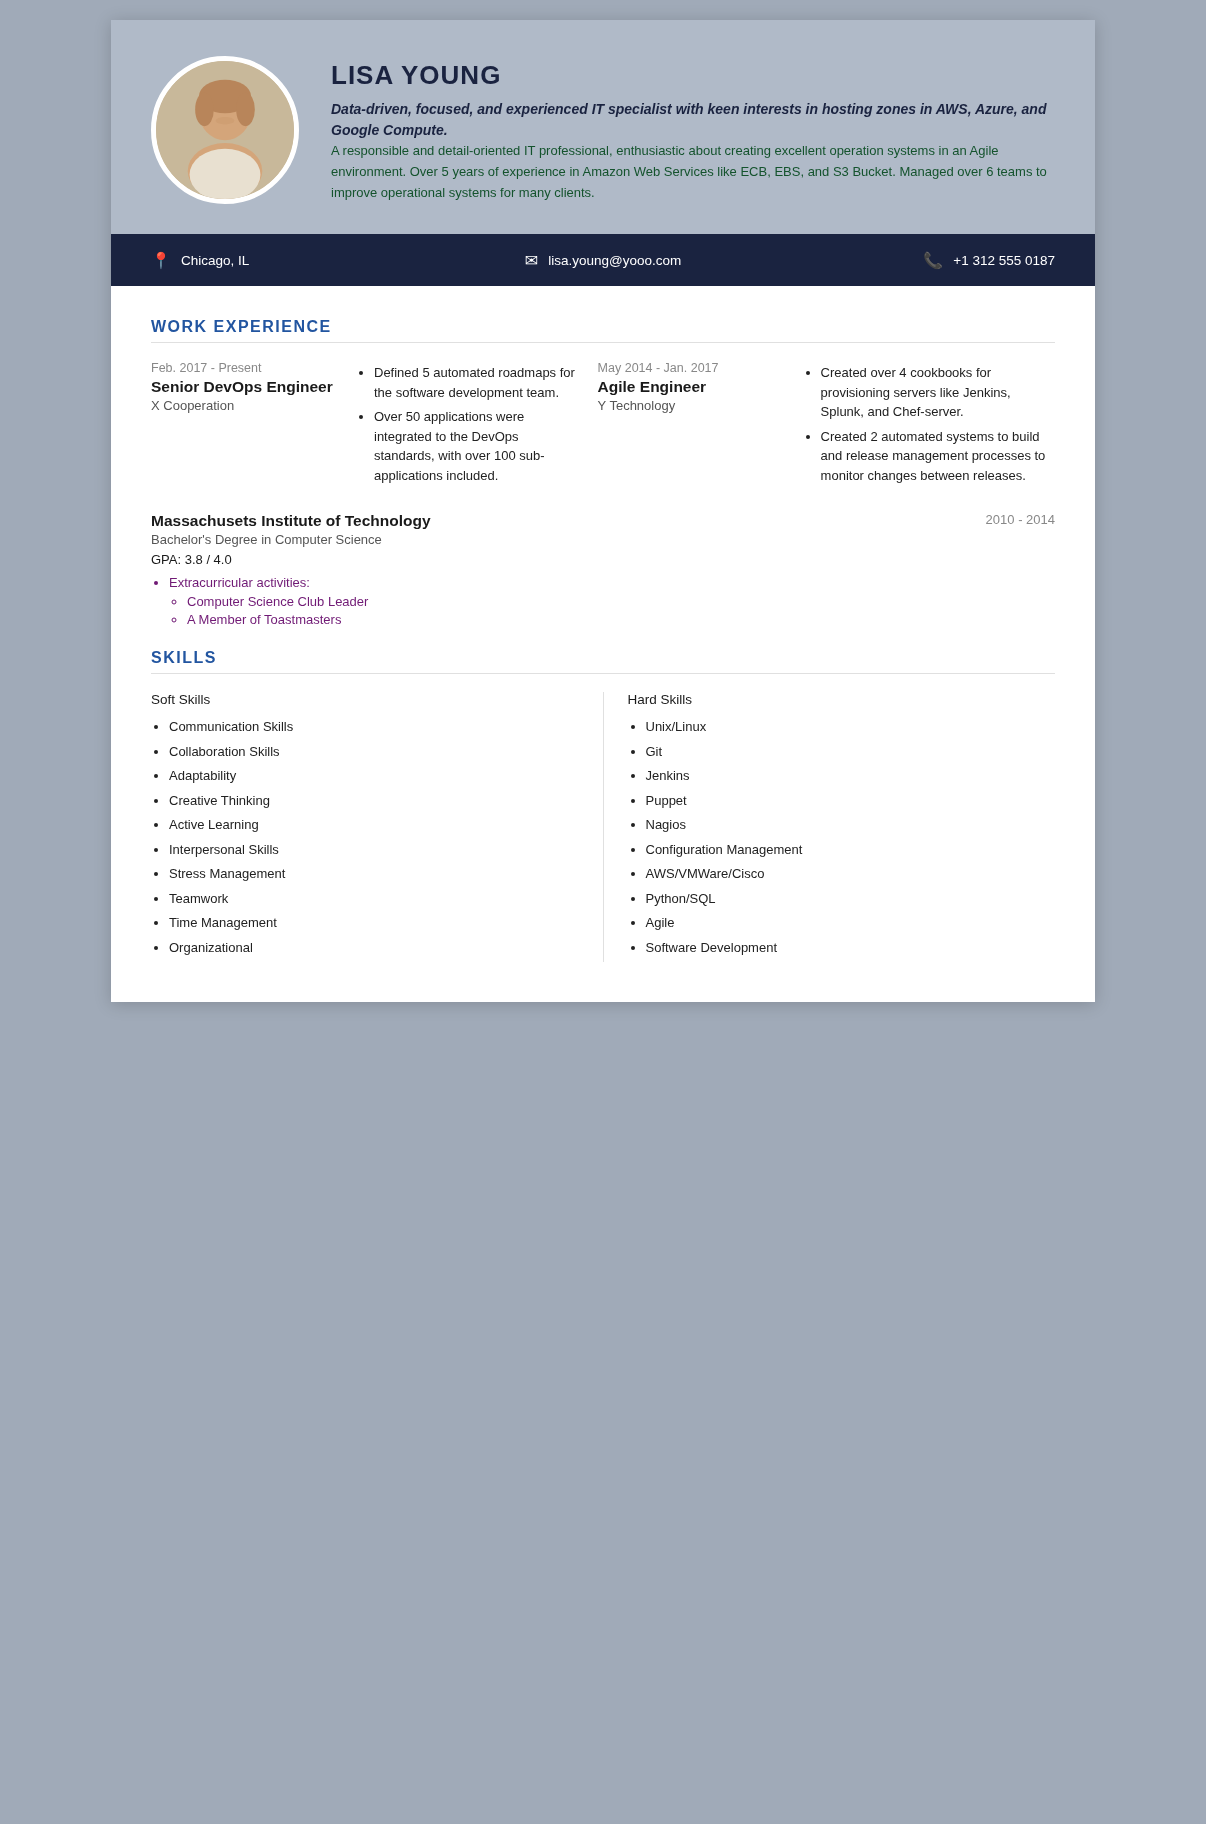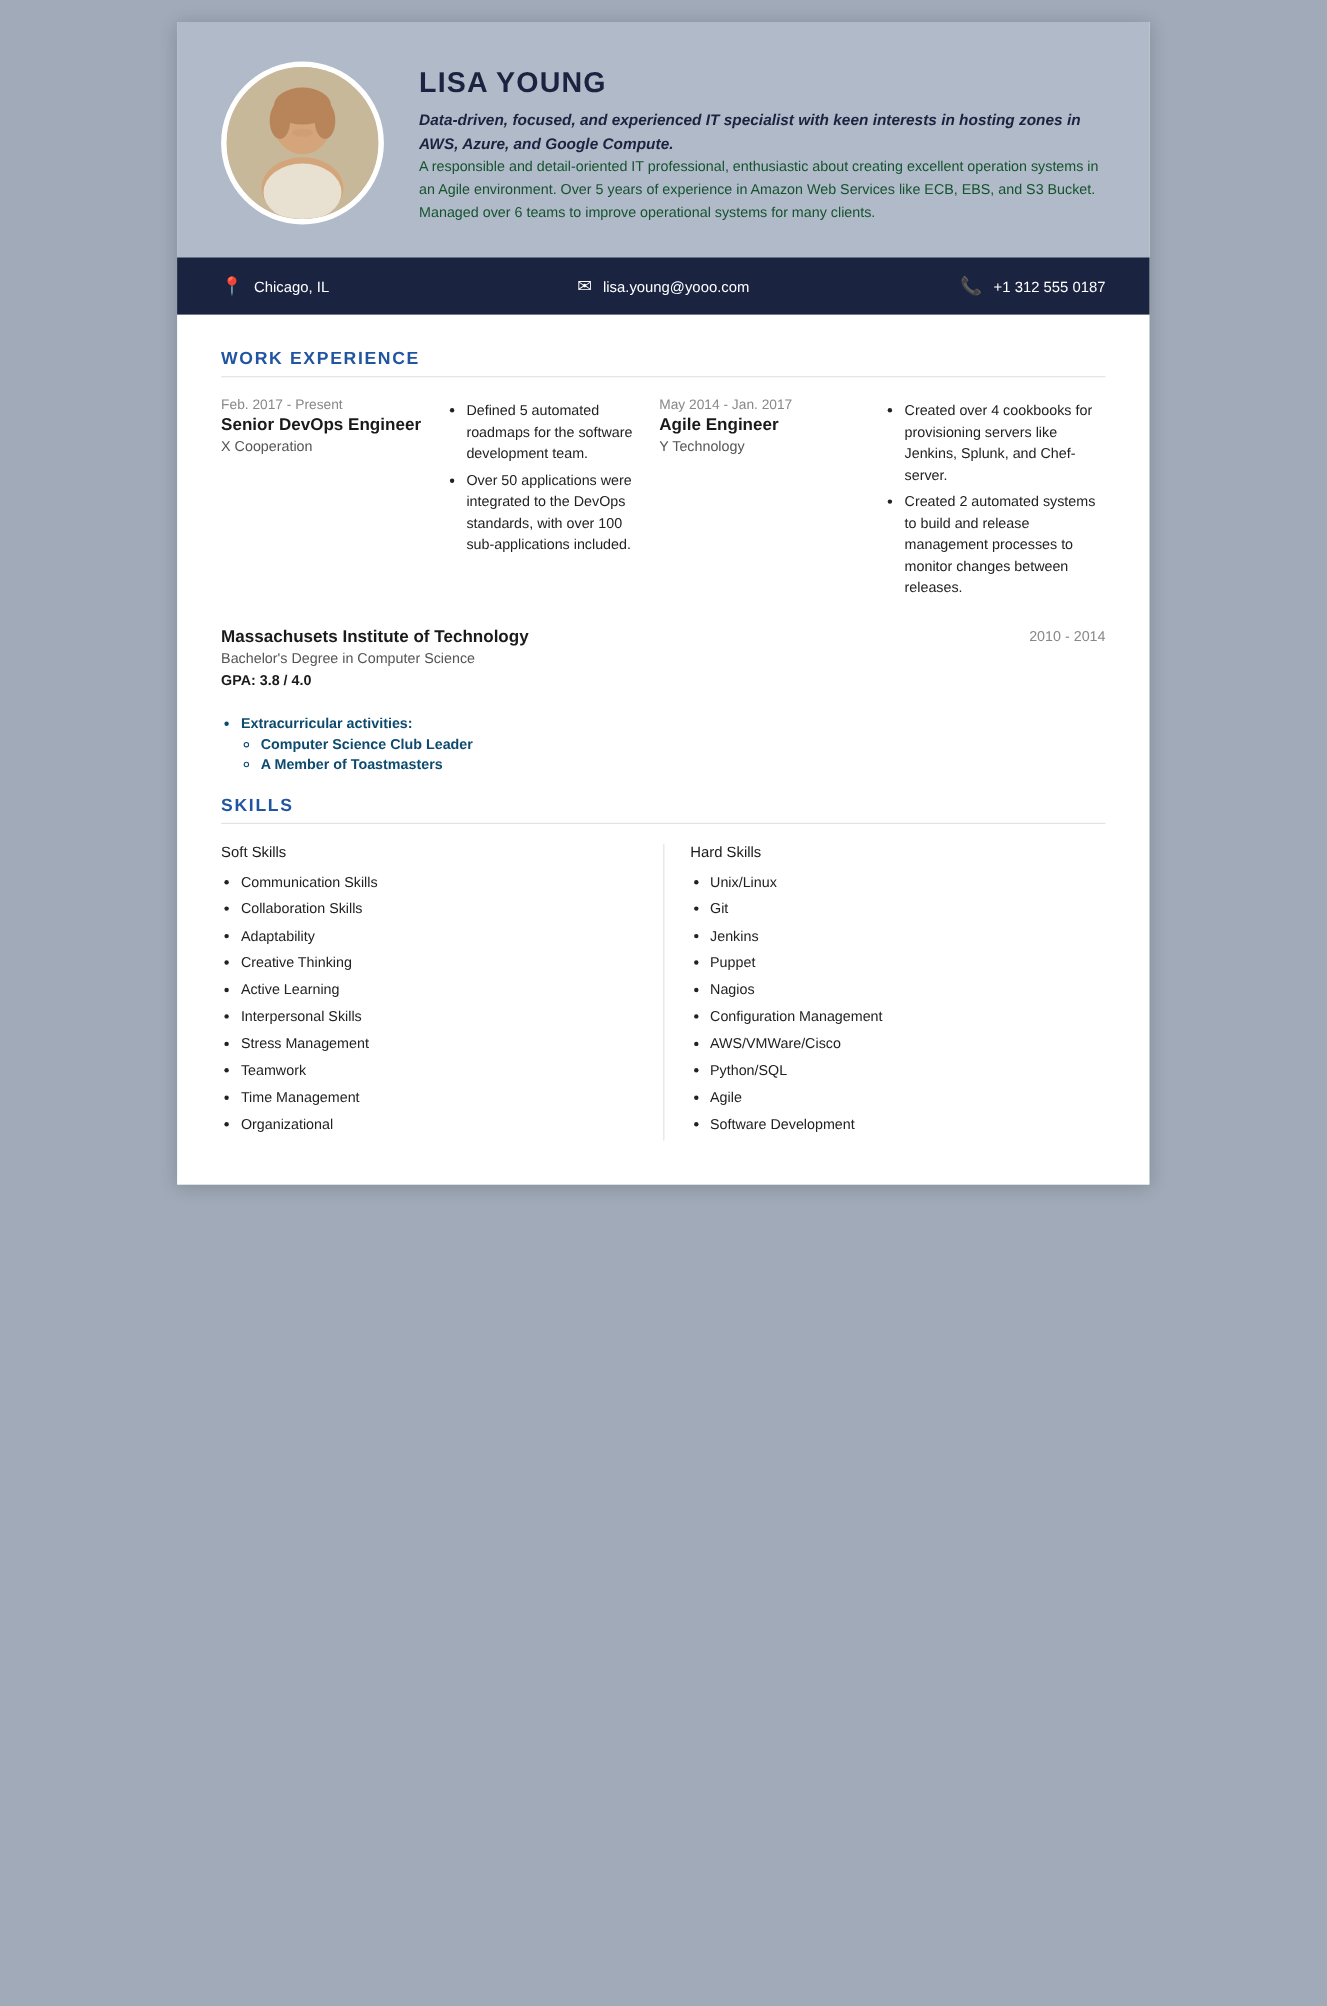--- a/index.html
+++ b/index.html
@@ -7,21 +7,21 @@
       font-family: Arial, sans-serif;
       background: #a0aab8;
       display: flex;
       justify-content: center;
       align-items: flex-start;
       min-height: 100vh;
       padding: 20px;
     }
     .resume {
       background: #fff;
-      width: 884px;
+      width: 984px;
       box-shadow: 0 2px 16px rgba(0,0,0,0.18);
     }
     
     .header {
       background: #b0bac8;
       padding: 36px 40px 30px 40px;
       display: flex;
       gap: 32px;
       align-items: flex-start;
     }
@@ -163,28 +163,27 @@
       color: #888;
     }
     .edu-degree {
       font-size: 13px;
       color: #555;
       margin-top: 2px;
     }
     .edu-gpa {
       font-size: 13px;
       color: #1a1a1a;
-      font-weight: bold;
+      font-weight: normal;
       margin-top: 5px;
     }
     .edu-activities {
-      margin-top: 24px;
-      font-size: 13px;
-      color: #0c4a6e;
-      font-weight: bold;
+      margin-top: 8px;
+      font-size: 13px;
+      color: #701a75;
     }
     .edu-activities ul {
       padding-left: 18px;
       margin-top: 4px;
     }
     .edu-activities ul li {
       margin-bottom: 3px;
     }
     .edu-activities ul li ul {
       list-style-type: circle;

